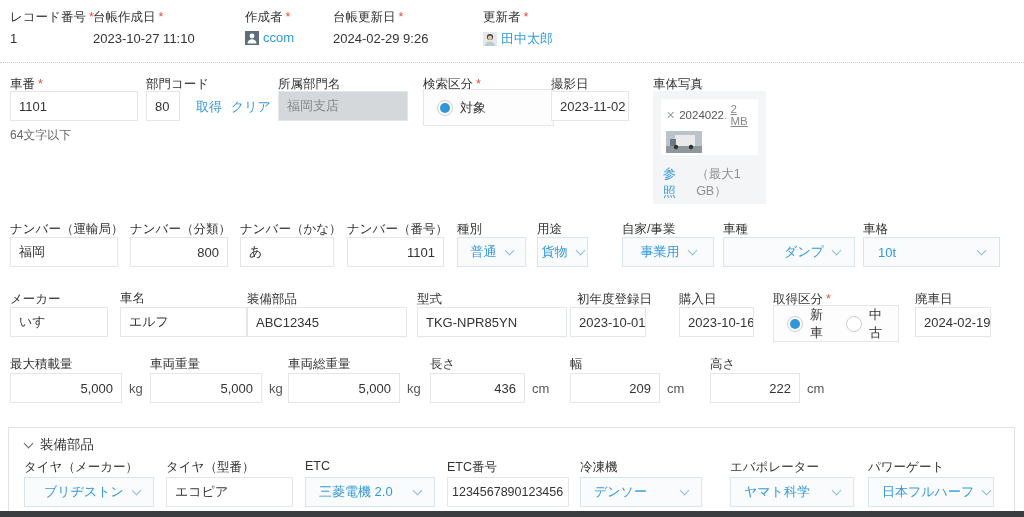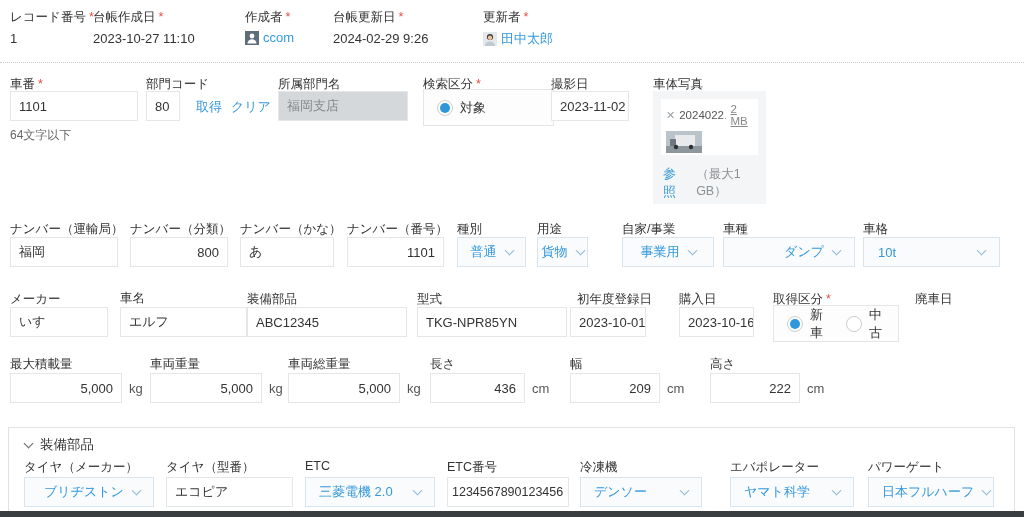--- a/index.html
+++ b/index.html
@@ -203,20 +203,21 @@
         <span class="rdot sel"></span>
         <span>新車</span>
       </div>
     <div class="radio">
         <span class="rdot"></span>
         <span>中古</span>
       </div>
   </div>
 
   <div class="lbl" style="left:915px;top:291px">廃車日</div>
+  <div class="inp" style="left:915px;top:307px;width:76px">2024-02-19</div>
 
   <div class="lbl" style="left:10px;top:356px">最大積載量</div>
   <div class="inp num" style="left:10px;top:373px;width:112px">5,000</div>
   <span class="unit" style="left:129px;top:381px">kg</span>
 
   <div class="lbl" style="left:150px;top:356px">車両重量</div>
   <div class="inp num" style="left:150px;top:373px;width:112px">5,000</div>
   <span class="unit" style="left:269px;top:381px">kg</span>
 
   <div class="lbl" style="left:288px;top:356px">車両総重量</div>

